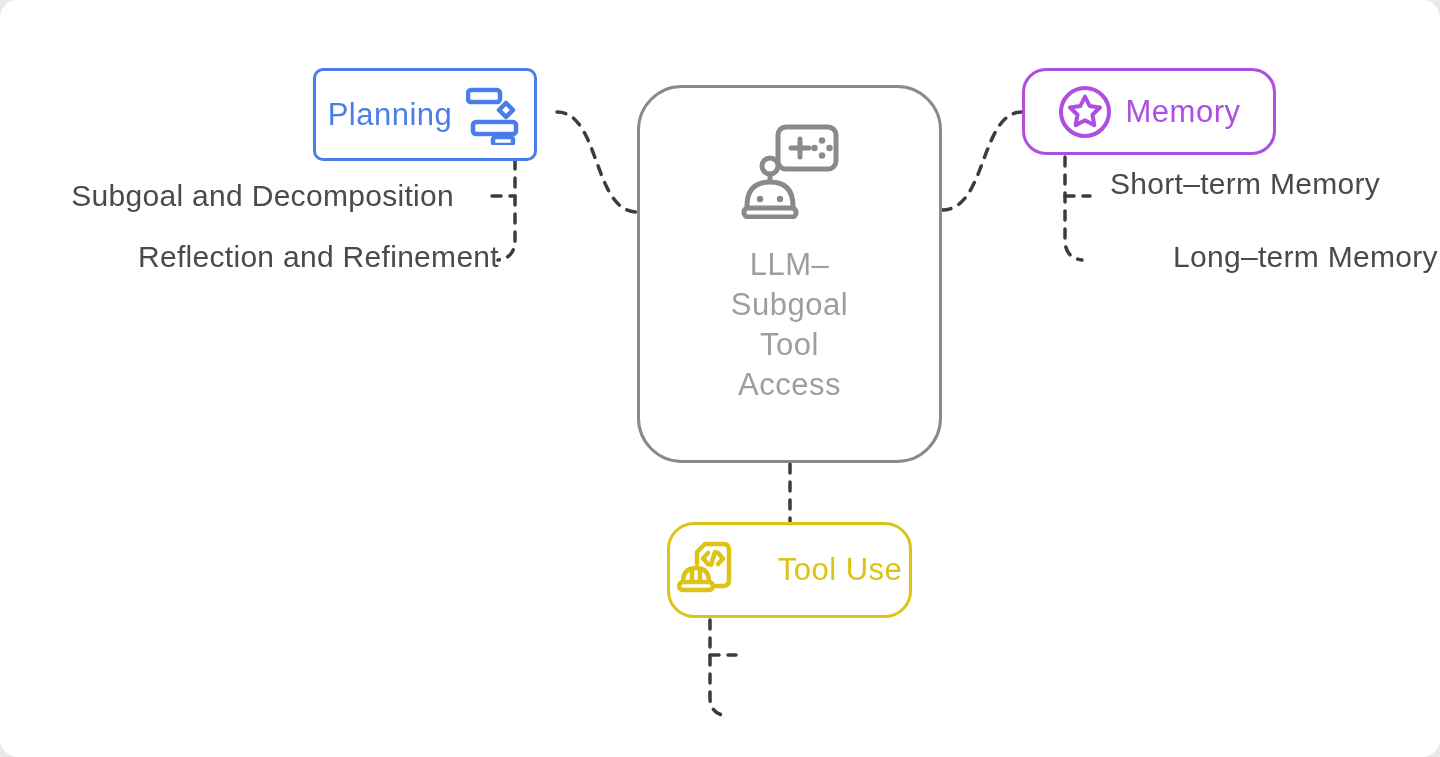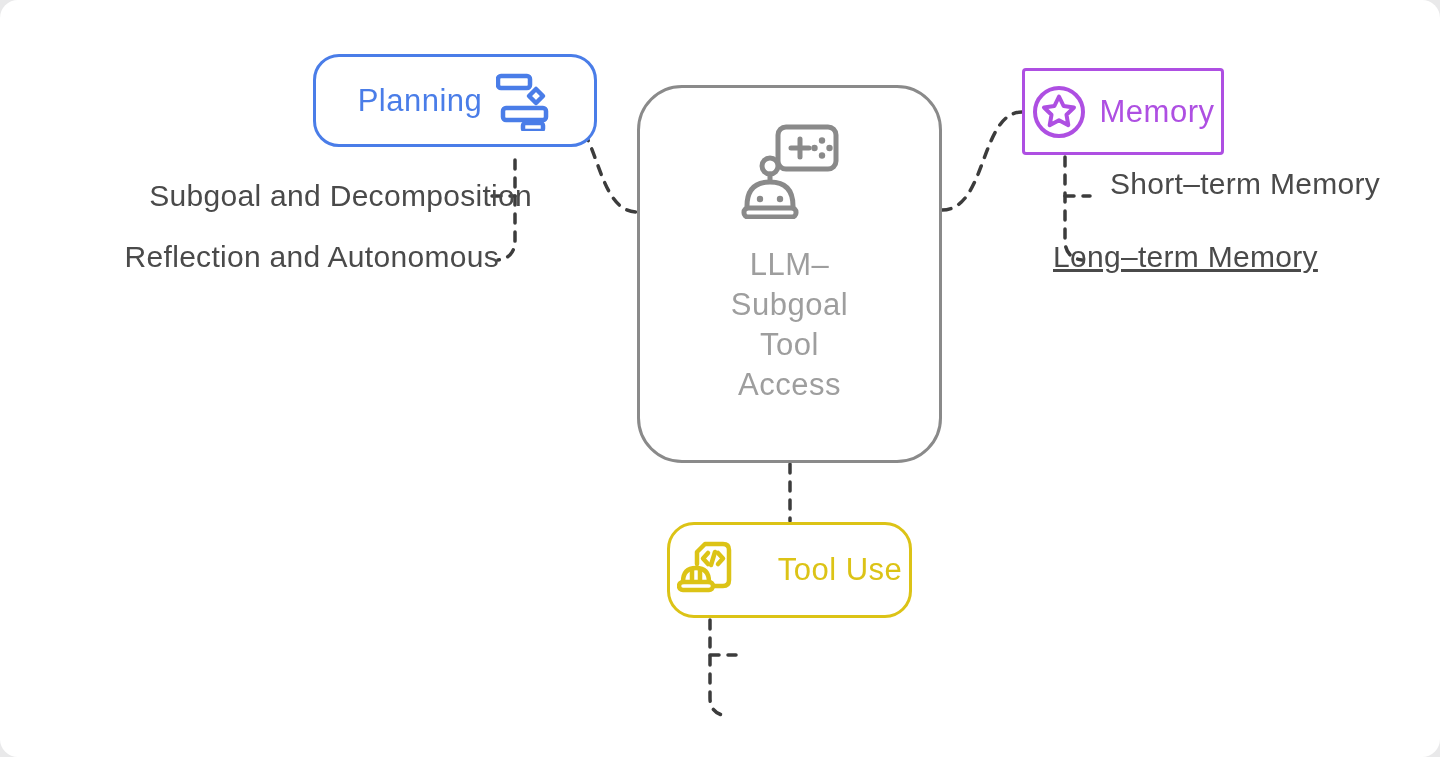--- a/index.html
+++ b/index.html
@@ -17,28 +17,28 @@
     fill:none;stroke:var(--connector,#3c3c3c);stroke-width:3.5;
     stroke-linecap:round;stroke-dasharray:9 9;
   }
   .node{
     position:absolute;display:flex;align-items:center;justify-content:center;
     background:#ffffff;box-sizing:border-box;gap:14px;
   }
   .node-label{font-size:31px;font-weight:500;letter-spacing:.5px;white-space:nowrap;}
 
   .node-planning{
-    left:313px;top:54px;width:284px;height:93px;
-    border:3.5px solid var(--planning,#4a7de8);border-radius:26px;
+    left:313px;top:68px;width:224px;height:93px;
+    border:3.5px solid var(--planning,#4a7de8);border-radius:10px;
   }
   .node-planning .node-label{color:var(--planning,#4a7de8);}
 
   .node-memory{
-    left:1022px;top:68px;width:202px;height:87px;
-    border:3.5px solid var(--memory,#ae4fe2);border-radius:4px;
+    left:1022px;top:68px;width:254px;height:87px;
+    border:3.5px solid var(--memory,#ae4fe2);border-radius:24px;
   }
   .node-memory .node-label{color:var(--memory,#ae4fe2);}
 
   .node-tool{
     left:667px;top:522px;width:245px;height:96px;
     border:3.5px solid var(--tool,#dcc316);border-radius:27px;gap:43px;
   }
   .node-tool .node-label{color:var(--tool,#dcc316);}
 
   .node-center{
@@ -128,20 +128,20 @@
       <path d="M31,13 L26,18.5 L31,24"></path>
       <path d="M41,13 L46,18.5 L41,24"></path>
       <path d="M38,12 L34,25"></path>
       <path d="M6,42 Q6,28 19,28 Q32,28 32,42"></path>
       <path d="M15,30 V41 M23,30 V41"></path>
       <rect x="2" y="42" width="34" height="8" rx="4"></rect>
     </svg>
     <span class="node-label">Tool Use</span>
   </div>
 
-  <div class="label right-align" style="right:908px;top:178px;">Subgoal and Decomposition</div>
-  <div class="label right-align" style="right:941px;top:239px;">Reflection and Autonomous</div>
+  <div class="label right-align" style="right:986px;top:178px;">Subgoal and Decomposition</div>
+  <div class="label right-align" style="right:941px;top:239px;">Reflection and Refinement</div>
 
   <div class="label" style="left:1110px;top:166px;">Short–term Memory</div>
-  <div class="label" style="left:1053px;top:239px;text-decoration:underline;">Long–term Memory</div>
+  <div class="label" style="left:1173px;top:239px;">Long–term Memory</div>
 
 
 </div>
 
 </body></html>

